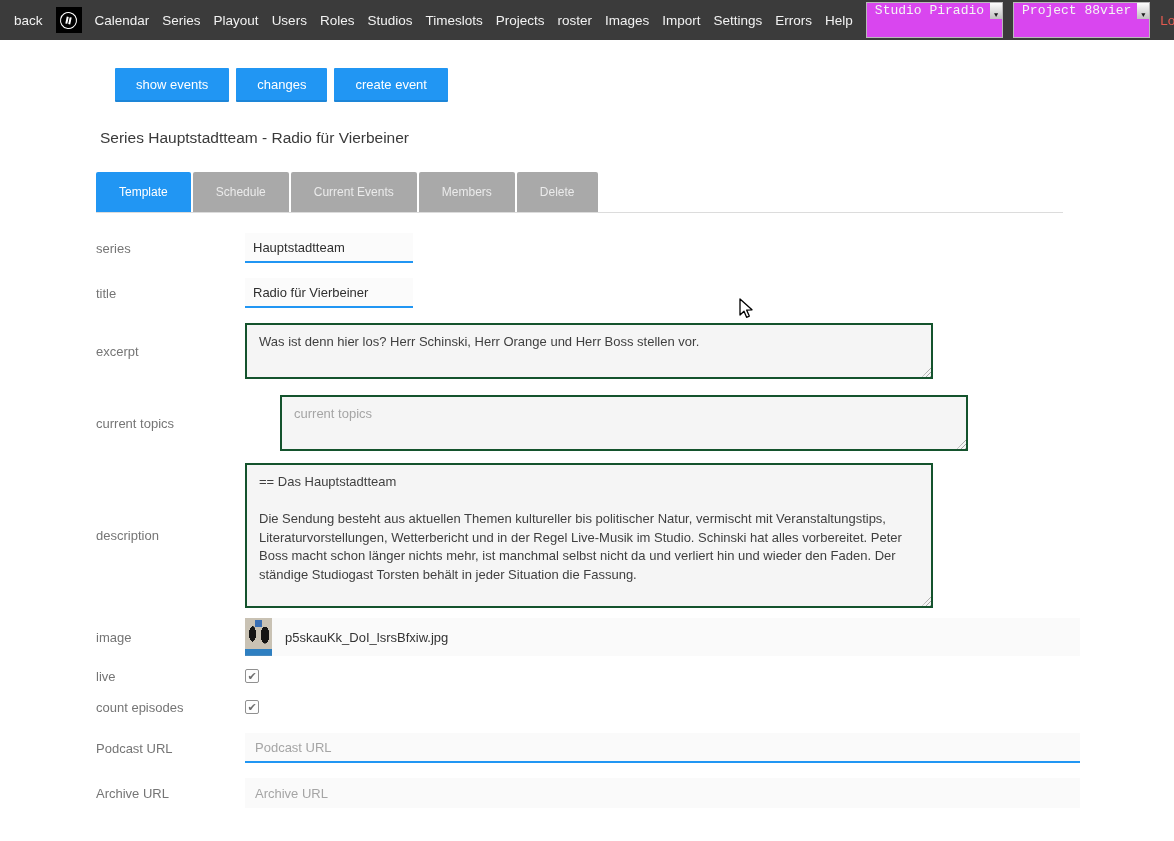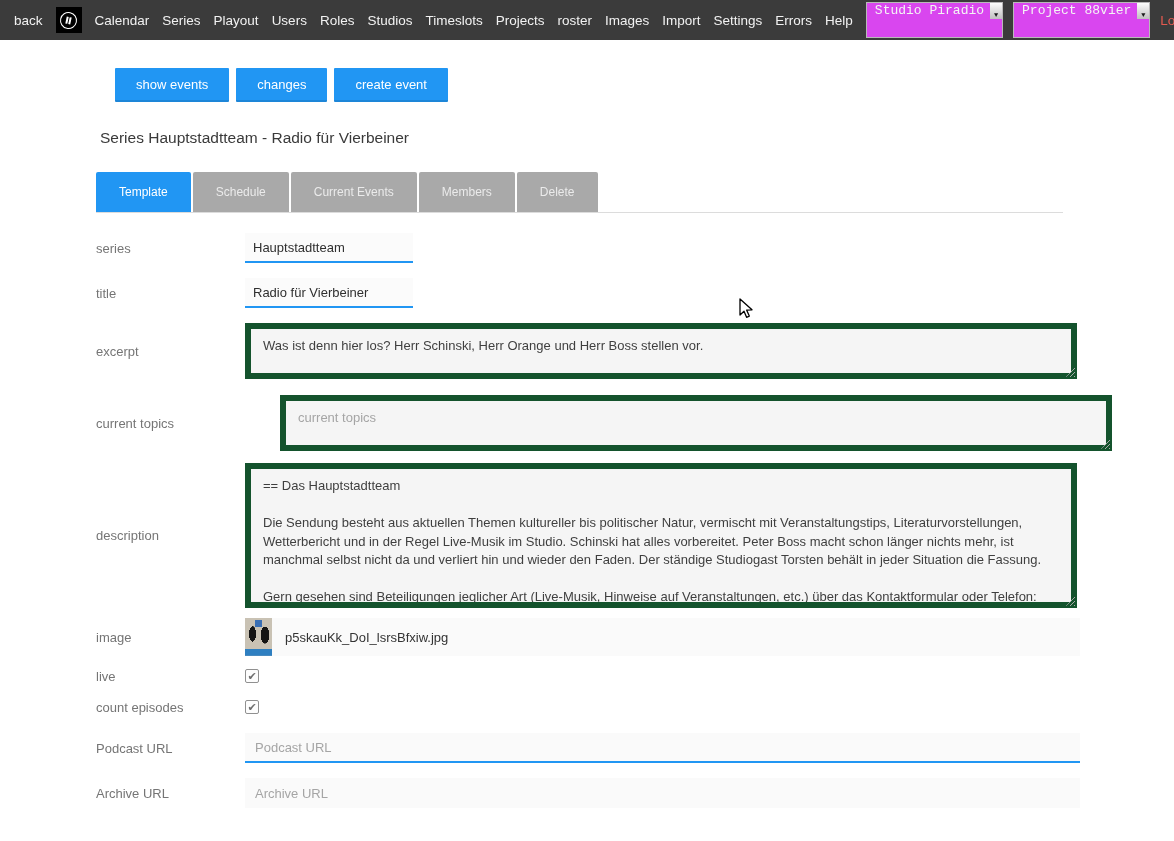--- a/index.html
+++ b/index.html
@@ -46,21 +46,21 @@
   .row { display: flex; align-items: center; margin-bottom: 15px; }
   .lbl { width: 149px; flex: 0 0 149px; font-size: 13px; color: #757575; }
   .txt-input { width: 168px; height: 30px; border: none; outline: none;
     border-bottom: 2px solid #2196f3; background: #fbfbfb; font-size: 13px;
     font-family: inherit; color: #2f2f2f; padding: 0 8px; }
   .wide-input { width: 835px; height: 30px; border: none; outline: none;
     border-bottom: 2px solid #2196f3; background: #fafafa; font-size: 13px;
     font-family: inherit; color: #2f2f2f; padding: 0 10px; }
   .wide-input.no-line { border-bottom: none; }
   .ta-wrap { position: relative; }
-  textarea { width: 832px; background: #f5f5f5; border: 6px solid #14532d;
+  textarea { width: 688px; background: #f5f5f5; border: 2px solid #14532d;
     font-size: 13px; font-family: inherit; color: #3f3f3f; line-height: 18.5px;
     padding: 8px 12px; resize: none; outline: none; overflow: hidden; display: block; }
   .ta-s { height: 56px; } .ta-l { height: 145px; }
   .grip { position: absolute; right: 2px; bottom: 2px; width: 9px; height: 10px;
     background: repeating-linear-gradient(315deg, #a9a9a9 0 1px, transparent 1px 3px);
     clip-path: polygon(100% 0, 100% 100%, 0 100%); }
   ::placeholder { color: #a5a5a5; opacity: 1; }
 
   .img-box { display: flex; align-items: center; gap: 13px; background: #fafafa;
     width: 835px; height: 38px; }

